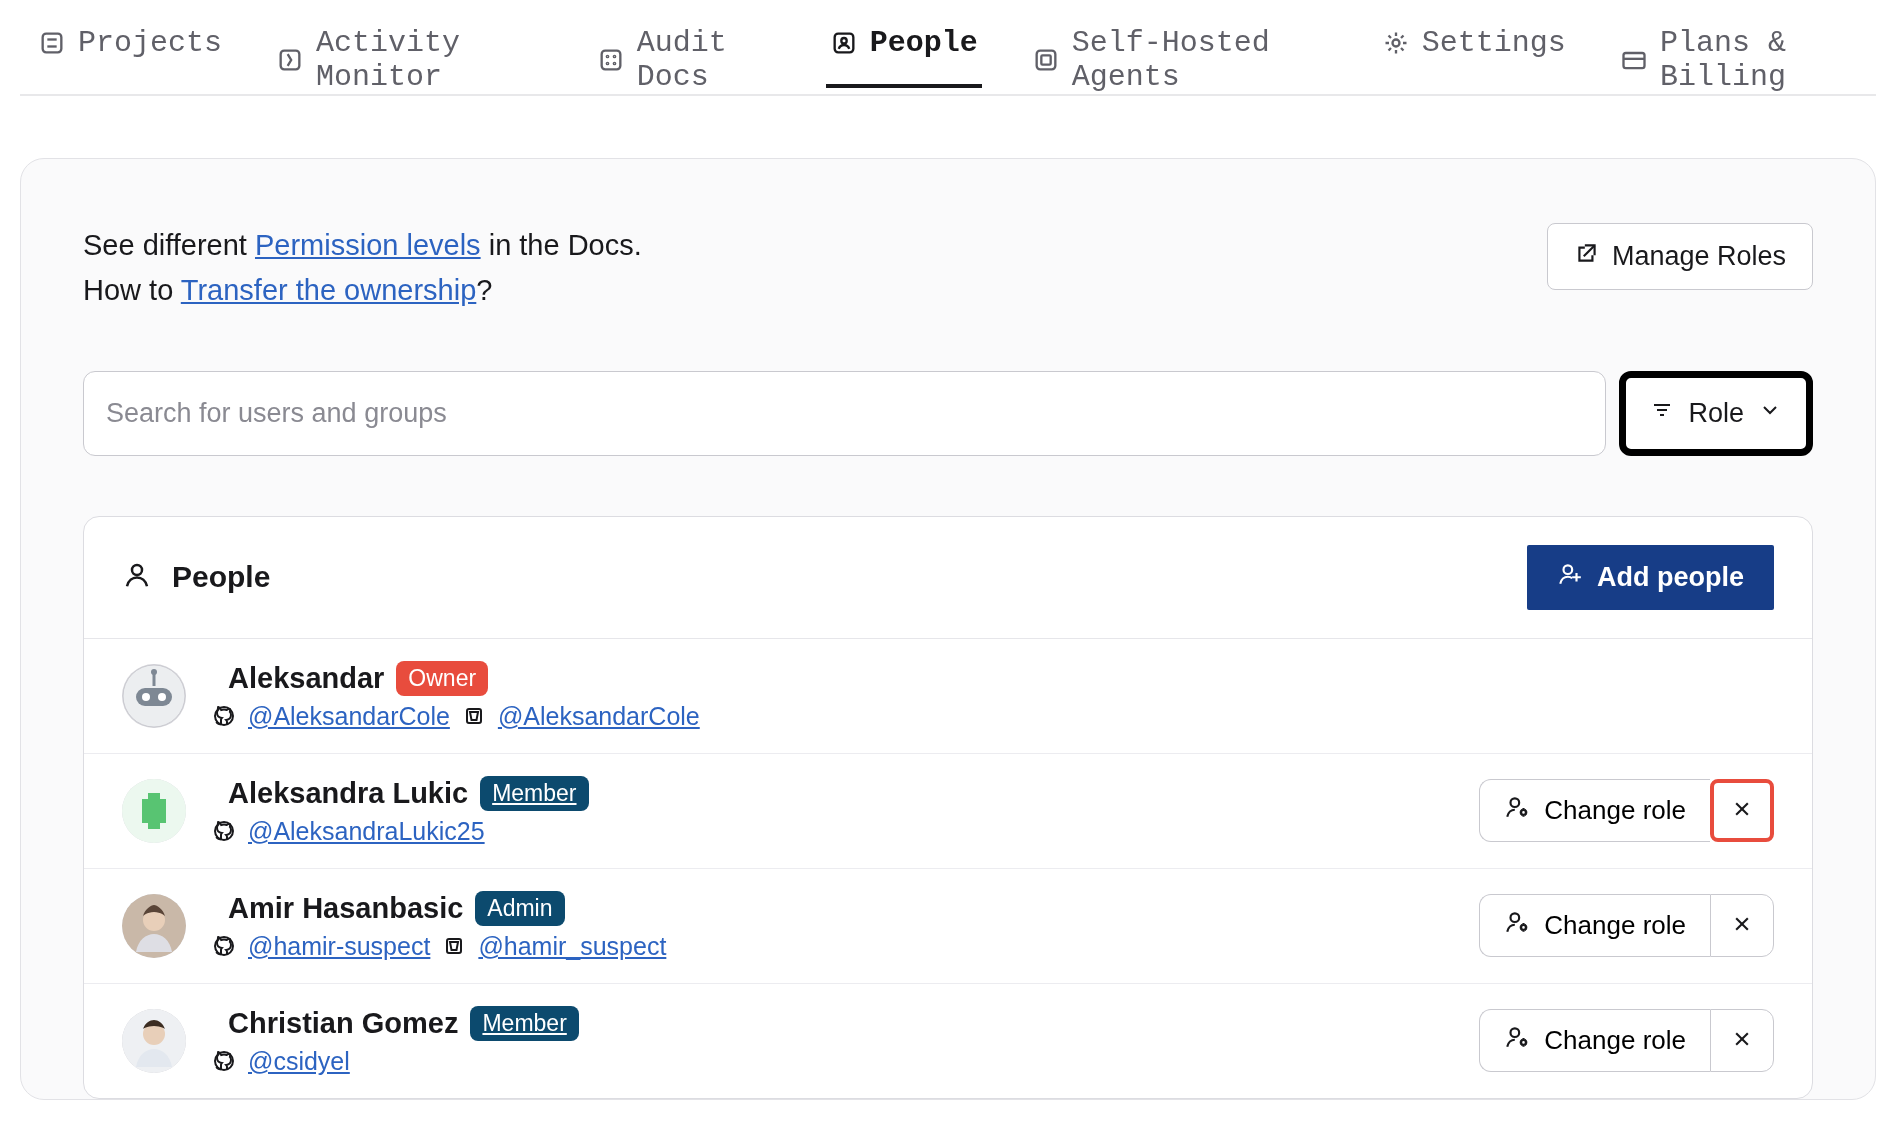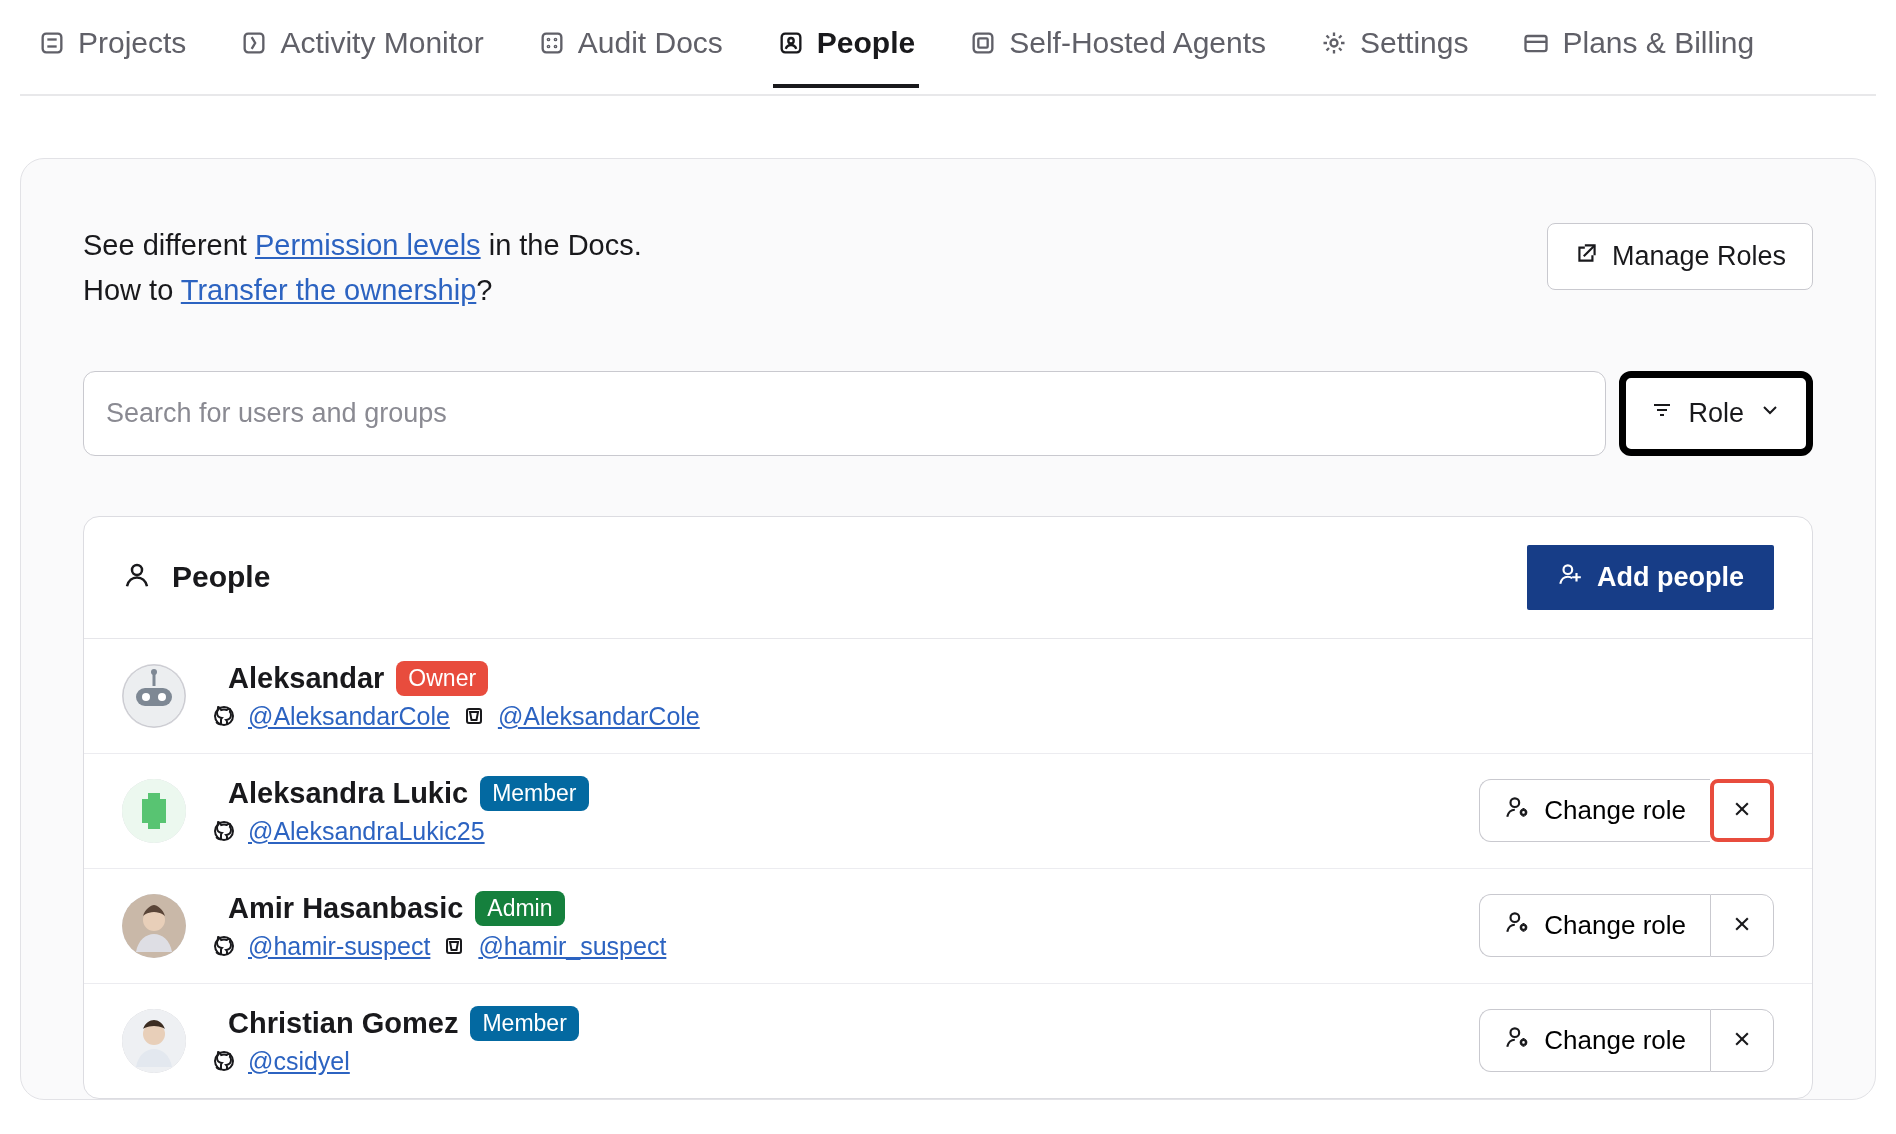--- a/index.html
+++ b/index.html
@@ -13,20 +13,21 @@
 .wrap { padding: 12px 20px 0 20px; }
 
 
 .tabs {
   display: flex;
   gap: 46px;
   padding-left: 14px;
   border-bottom: 2px solid #e8e8ea;
   height: 84px;
   align-items: flex-start;
+  font-family: Liberation Mono, monospace;
 }
 .tab {
   display: flex;
   align-items: center;
   gap: 12px;
   color: #606068;
   font-size: 30px;
   font-weight: 500;
   padding: 14px 4px 24px 4px;
   cursor: pointer;
@@ -147,22 +148,22 @@
 .name { font-size: 29px; font-weight: 700; }
 .badge {
   display: inline-block;
   padding: 4px 12px;
   border-radius: 8px;
   font-size: 23px;
   font-weight: 500;
   color: #fff;
 }
 .badge.owner  { background: #e84c3d; }
-.badge.member { background: #0369a1; }
-.badge.admin  { background: #15803d; }
+.badge.member { background: #0c4a6e; text-decoration: underline; }
+.badge.admin  { background: #0c4a6e; }
 .handles { display: flex; align-items: center; gap: 12px; margin-top: 6px; font-size: 25px; }
 .handle-ico { display: inline-flex; width: 24px; height: 24px; }
 .handle-ico svg { width: 24px; height: 24px; stroke: #19191c; fill: none; stroke-width: 2; }
 .handle-link { color: #2c63c1; text-decoration: underline; }
 
 .row-actions { display: flex; align-items: stretch; }
 .change-role {
   display: inline-flex; align-items: center; gap: 14px;
   border: 1px solid #c9c9cf; border-right: none;
   border-radius: 12px 0 0 12px;

